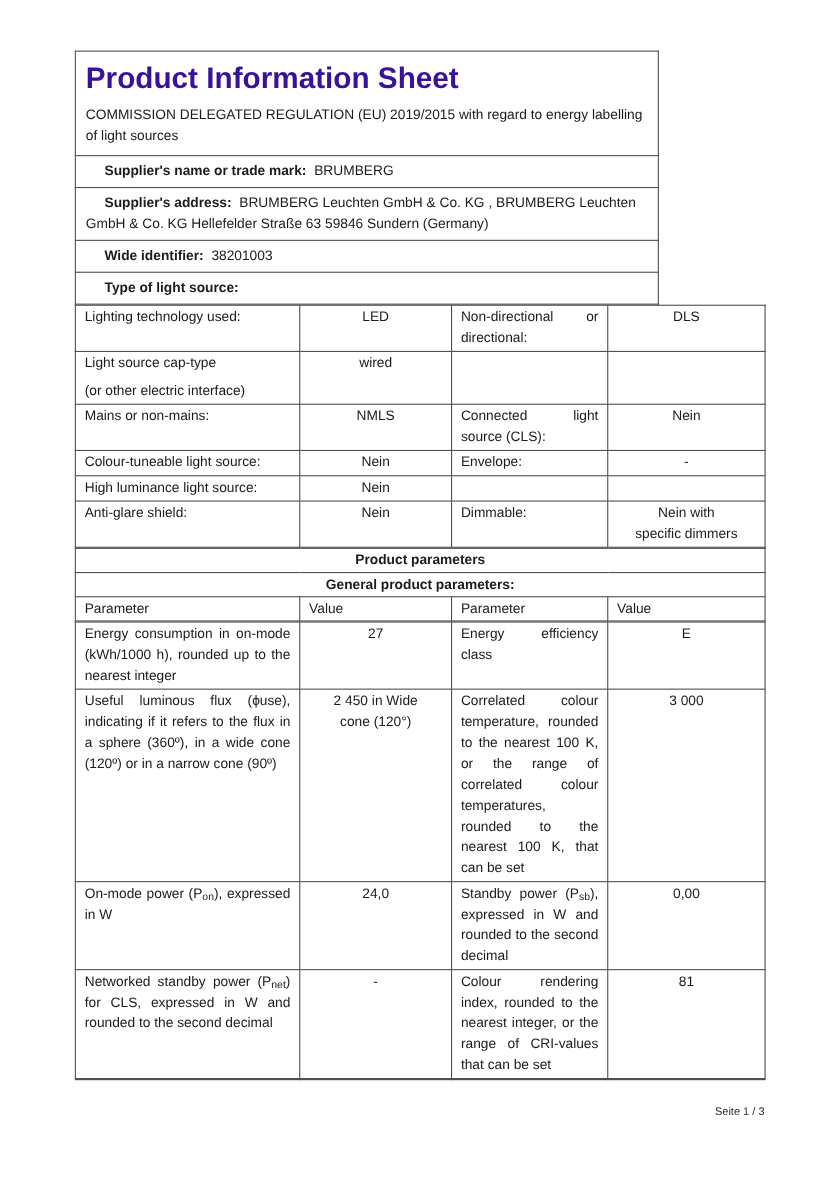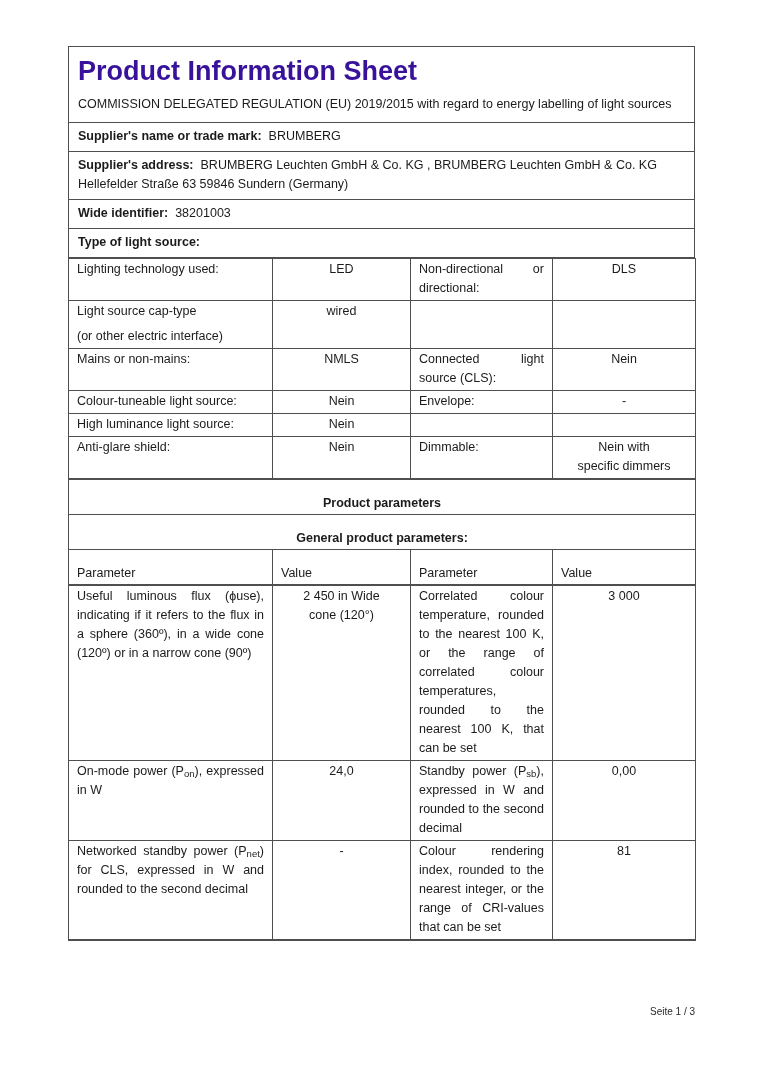--- a/index.html
+++ b/index.html
@@ -4,40 +4,40 @@
 <style>
   * { margin:0; padding:0; box-sizing:border-box; }
   html,body { width:764px; height:1080px; background:#ffffff; }
   body {
     font-family:"Liberation Sans", sans-serif;
     color:#1b1b1b;
     position:relative;
     -webkit-font-smoothing:antialiased;
   }
   .sheet { position:absolute; left:68px; top:46px; width:627px; }
-  table { border-collapse:collapse; table-layout:fixed; width:627px; }
+  table { border-collapse:collapse; table-layout:fixed; width:531px; }
   td {
     border:1px solid #4f4f4f;
     vertical-align:top;
     font-size:12.5px;
     line-height:19px;
   }
   
   .t1 td { padding:4px 9px 5px 9px; }
   .title-cell { padding:6px 9px 8px 9px !important; }
   .doc-title { font-size:27px; font-weight:bold; color:#38129b; line-height:33px; margin:2px 0 7px 0; letter-spacing:0; }
   .doc-sub { font-size:12.5px; line-height:19px; }
-  .lbl { font-weight:bold; }
+  .lbl { font-weight:bold;margin-left:17px; }
   .lbl-val { margin-left:7px; }
   
   .grid td.p { text-align:justify; padding:1px 8px 2px 8px; }
   .grid td.v { text-align:center; white-space:pre-line; padding:1px 4px 2px 4px;margin-left:28px; }
   .para-gap { margin-top:6px; }
   
-  .t3 td { padding:14px 8px 1px 8px; }
+  .t3 td { padding:1px 8px 1px 8px; }
   .t3 .center-bold { text-align:center; font-weight:bold; }
   .t4 { border-bottom:2px solid #4f4f4f; }
   sub { font-size:9.5px; line-height:0; vertical-align:-2px; }
   .footer {
     position:absolute; left:68px; top:1006px; width:627px;
     text-align:right; font-size:10px; color:#2a2a2a;
   }
 </style>
 </head>
 <body>
@@ -142,20 +142,26 @@
     </table>
 
   <table class="grid t4">
     <colgroup>
         <col style="width:204px">
         <col style="width:138px">
         <col style="width:142px">
         <col style="width:143px">
       </colgroup>
     <tbody>
+        <tr>
+      <td class="p">Energy consumption in on-mode (kWh/1000 h), rounded up to the nearest integer</td>
+      <td class="v">27</td>
+      <td class="p">Energy efficiency class</td>
+      <td class="v">E</td>
+    </tr>
     <tr>
       <td class="p">Useful luminous flux (ϕuse), indicating if it refers to the flux in a sphere (360º), in a wide cone (120º) or in a narrow cone (90º)</td>
       <td class="v">2 450 in Wide
 cone (120°)</td>
       <td class="p">Correlated colour temperature, rounded to the nearest 100 K, or the range of correlated colour temperatures, rounded to the nearest 100 K, that can be set</td>
       <td class="v">3 000</td>
     </tr>
     <tr>
       <td class="p"><span>On-mode power (P</span><sub>on</sub><span>), expressed in W</span></td>
       <td class="v">24,0</td>

